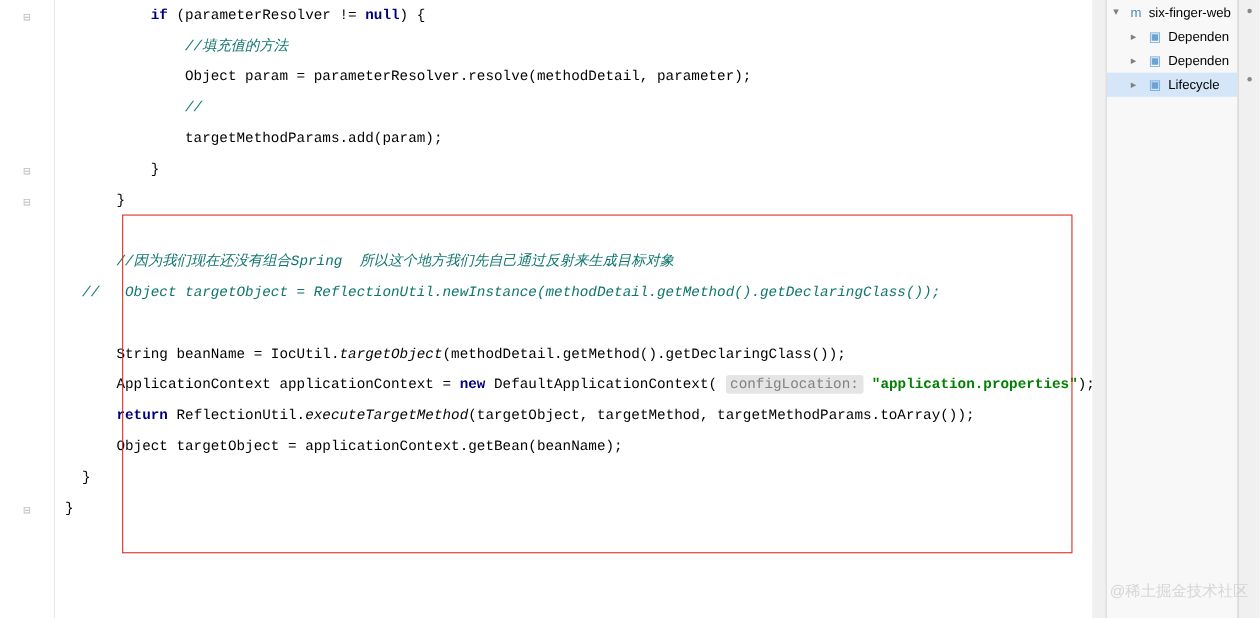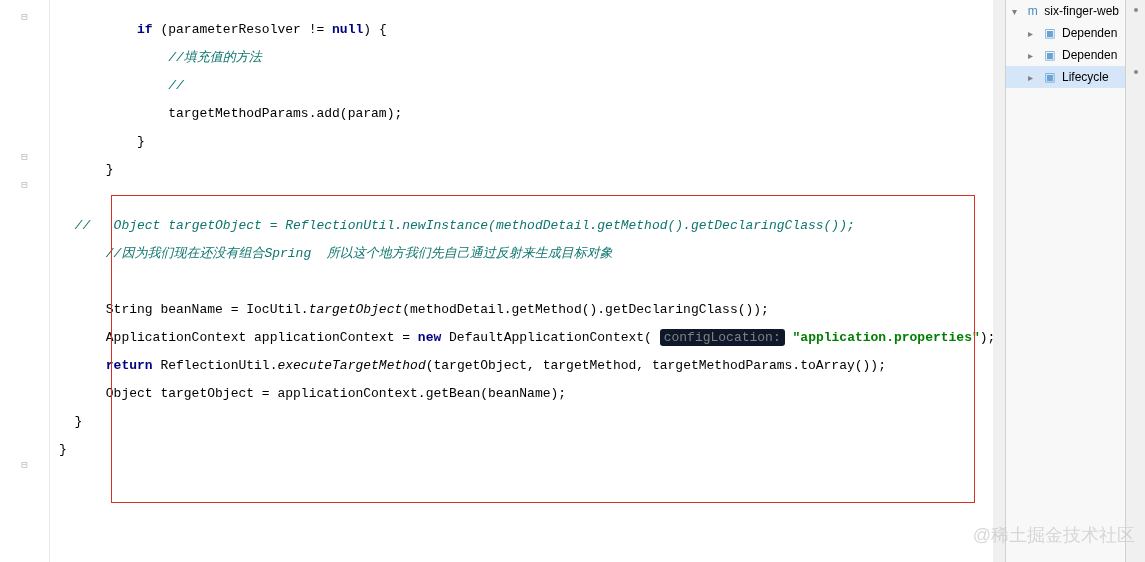--- a/index.html
+++ b/index.html
@@ -30,21 +30,21 @@
       height: 28px;
       display: flex;
       align-items: center;
       justify-content: center;
       color: #c0c0c0;
       font-size: 10px;
     }
     .fold-marker.minus::before { content: "⊟"; font-size: 11px; }
     .code-area {
       flex: 1;
-      padding: 16px 8px;
+      padding: 0 8px;
       line-height: 28px;
       position: relative;
       border-left: 1px solid transparent;
     }
     .red-box {
       position: absolute;
       top: 195px;
       left: 60px;
       right: 30px;
       bottom: 59px;
@@ -54,21 +54,21 @@
     .code-line {
       height: 28px;
       white-space: pre;
     }
     .kw { color: #000080; font-weight: bold; }
     .comment { color: #0f766e; font-style: italic; }
     .str { color: #008000; font-weight: bold; }
     .static { font-style: italic; }
     .brace { color: #000000; }
     .param-hint {
-      background: #0f172a;
+      background: #e5e5e5;
       color: #808080;
       padding: 1px 4px;
       border-radius: 3px;
       font-style: normal;
     }
     .sidebar {
       width: 120px;
       border-left: 1px solid #d0d0d0;
       background: #f8f8f8;
       display: flex;
@@ -86,21 +86,21 @@
     }
     .sidebar-item.selected { background: #d4e6f7; }
     .chevron { color: #808080; font-size: 10px; width: 10px; }
     .proj-icon { width: 16px; height: 16px; display: inline-flex; align-items: center; justify-content: center; font-size: 12px; }
     .watermark {
       position: fixed;
       right: 10px;
       bottom: 15px;
       color: #c8c8c8;
       font-family: 'Microsoft YaHei', sans-serif;
-      font-size: 18px;
+      font-size: 14px;
       opacity: 0.7;
       pointer-events: none;
     }
     .scroll-track {
       position: absolute;
       right: 0;
       top: 0;
       bottom: 0;
       width: 12px;
       background: #f0f0f0;
@@ -144,27 +144,28 @@
     <div class="fold-marker"></div>
     <div class="fold-marker"></div>
     <div class="fold-marker minus"></div>
     <div class="fold-marker"></div>
   </div>
   <div class="code-area">
     <div class="red-box"></div>
     <div id="code-lines">
         <div class="code-line">          <span class="kw">if</span> (parameterResolver != <span class="kw">null</span>) {</div>
         <div class="code-line">              <span class="comment">//填充值的方法</span></div>
+        <div class="code-line">              Object param = parameterResolver.resolve(methodDetail, parameter);</div>
         <div class="code-line">              <span class="comment">//</span></div>
         <div class="code-line">              targetMethodParams.add(param);</div>
         <div class="code-line">          <span class="brace">}</span></div>
         <div class="code-line">      <span class="brace">}</span></div>
         <div class="code-line"></div>
+        <div class="code-line">      <span class="comment">//因为我们现在还没有组合Spring  所以这个地方我们先自己通过反射来生成目标对象</span></div>
         <div class="code-line">  <span class="comment">//   Object targetObject = ReflectionUtil.newInstance(methodDetail.getMethod().getDeclaringClass());</span></div>
-        <div class="code-line">      <span class="comment">//因为我们现在还没有组合Spring  所以这个地方我们先自己通过反射来生成目标对象</span></div>
         <div class="code-line"></div>
         <div class="code-line">      String beanName = IocUtil.<span class="static">targetObject</span>(methodDetail.getMethod().getDeclaringClass());</div>
         <div class="code-line">      ApplicationContext applicationContext = <span class="kw">new</span> DefaultApplicationContext( <span class="param-hint">configLocation:</span> <span class="str">"application.properties"</span>);</div>
         <div class="code-line">      <span class="kw">return</span> ReflectionUtil.<span class="static">executeTargetMethod</span>(targetObject, targetMethod, targetMethodParams.toArray());</div>
         <div class="code-line">      Object targetObject = applicationContext.getBean(beanName);</div>
         <div class="code-line">  <span class="brace">}</span></div>
         <div class="code-line"><span class="brace">}</span></div>
       </div>
     <div class="scroll-track"></div>
   </div>

